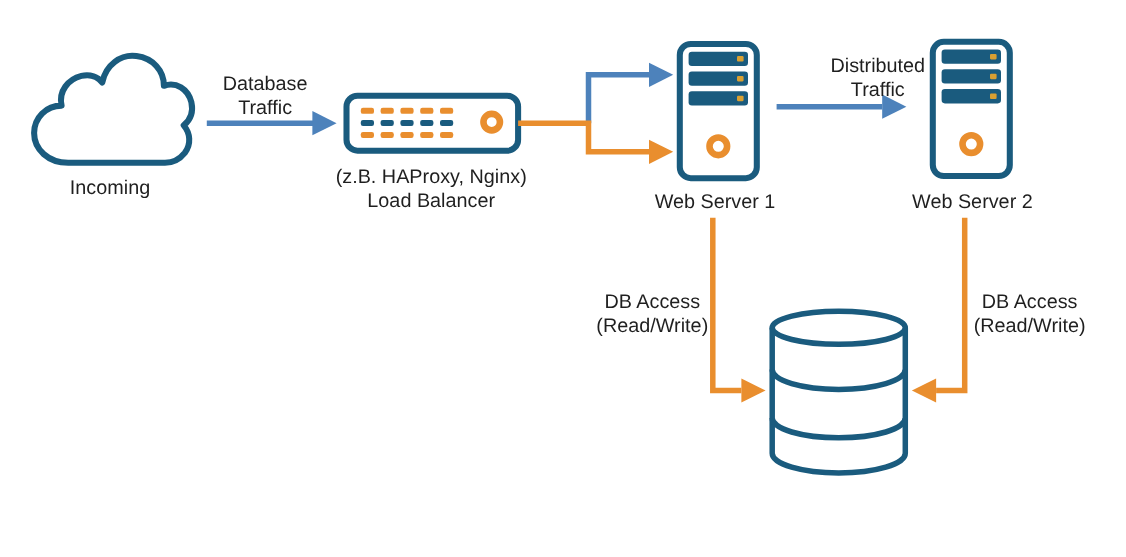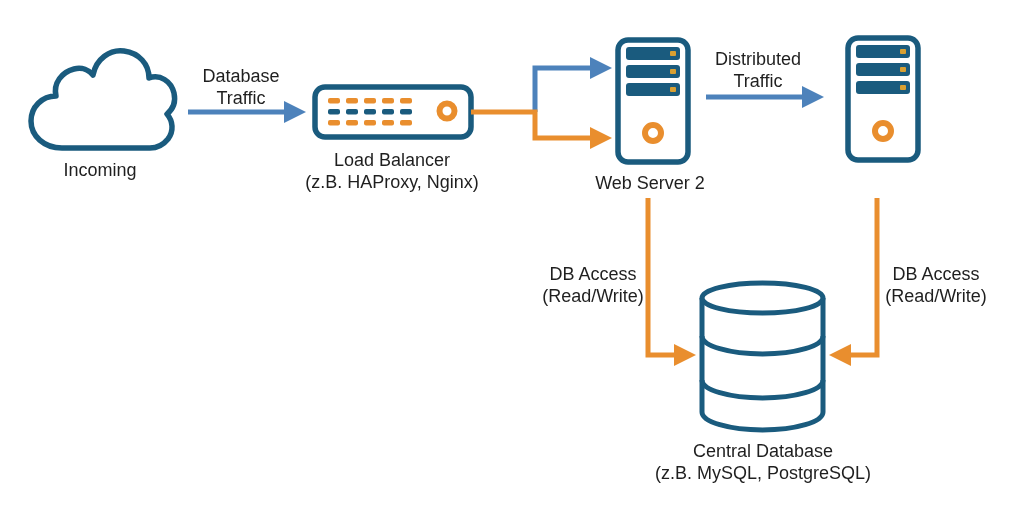--- a/index.html
+++ b/index.html
@@ -139,40 +139,37 @@
   </svg>
 
   <div class="lbl" style="left:100px;top:159px">Incoming</div>
 
   <div class="lbl" style="left:241px;top:65px">
     <div>Database</div>
     <div>Traffic</div>
   </div>
 
   <div class="lbl" style="left:392px;top:149px">
+    <div>(z.B. HAProxy, Nginx)</div>
     <div>Load Balancer</div>
-    <div>(z.B. HAProxy, Nginx)</div>
   </div>
 
-  <div class="lbl" style="left:650px;top:172px">Web Server 2</div>
+  <div class="lbl" style="left:650px;top:172px">Web Server 1</div>
 
-  <div class="lbl" style="left:758px;top:48px">
+  <div class="lbl" style="left:798px;top:48px">
     <div>Distributed</div>
     <div>Traffic</div>
   </div>
 
+  <div class="lbl" style="left:884px;top:172px">Web Server 2</div>
 
   <div class="lbl" style="left:593px;top:263px">
     <div>DB Access</div>
     <div>(Read/Write)</div>
   </div>
 
   <div class="lbl" style="left:936px;top:263px">
     <div>DB Access</div>
     <div>(Read/Write)</div>
   </div>
 
-  <div class="lbl" style="left:763px;top:440px">
-    <div>Central Database</div>
-    <div>(z.B. MySQL, PostgreSQL)</div>
-  </div>
 
 </div>
 
 </body></html>

